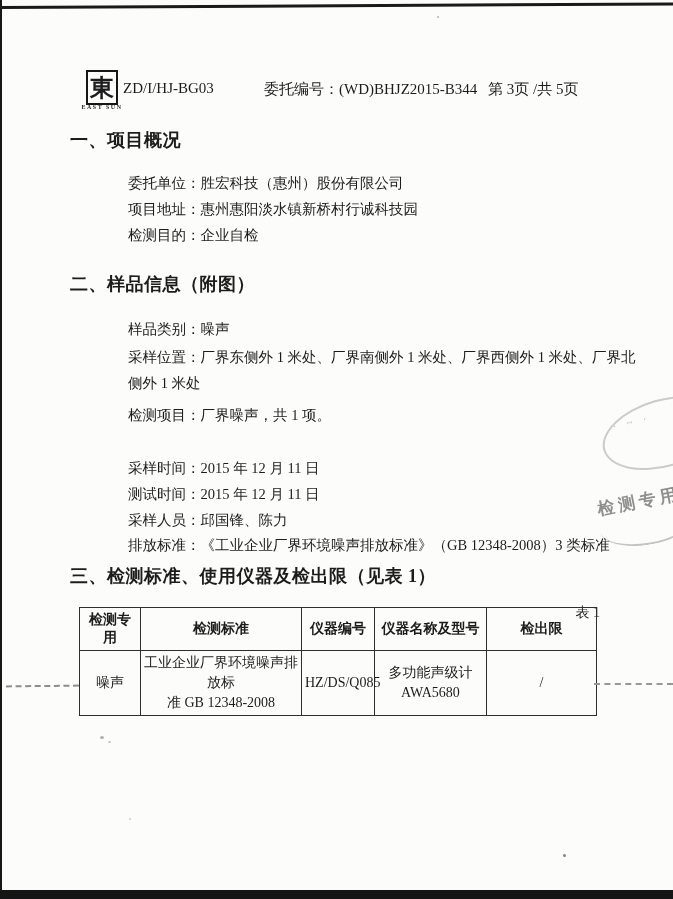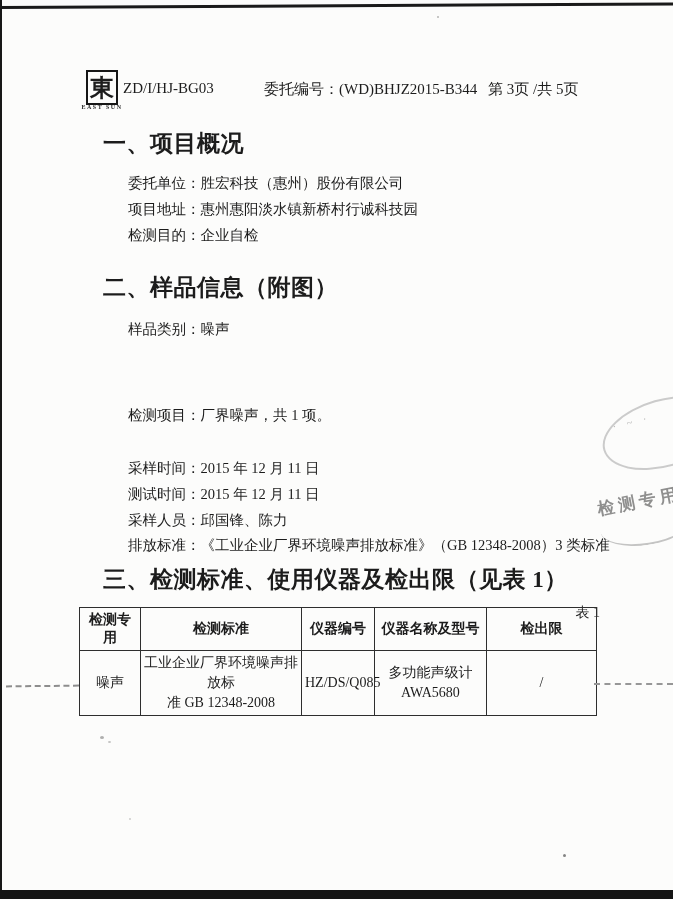--- a/index.html
+++ b/index.html
@@ -15,21 +15,21 @@
 
   
   .logo-box{position:absolute;left:86px;top:70px;width:28px;height:31px;border:2px solid #161616;
     display:flex;align-items:center;justify-content:center;font-size:24px;font-weight:bold;line-height:1;}
   .logo-sub{position:absolute;left:81px;top:104px;width:42px;text-align:center;font-size:6px;letter-spacing:1.5px;font-weight:bold;color:#2a2a2a;}
   .doc-code{position:absolute;left:123px;top:80px;font-size:15px;text-align:right;}
   .commission{position:absolute;left:264px;top:80px;font-size:15px;}
   .page-info{position:absolute;left:488px;top:80px;font-size:15px;}
 
   
-  .sec-title{position:absolute;left:103px;font-size:23px;font-weight:bold;letter-spacing:0.5px;white-space:nowrap;}
+  .sec-title{position:absolute;left:70px;font-size:18px;font-weight:bold;letter-spacing:0.5px;white-space:nowrap;}
   .line{position:absolute;left:86px;font-size:14.5px;line-height:26px;white-space:nowrap;margin-left:42px;}
   .line.wrap{white-space:normal;width:516px;}
 
   
   .tbl-caption{position:absolute;left:536px;top:587px;width:64px;text-align:right;font-size:14px;margin-top:17px;}
   table.tbl{position:absolute;left:79px;top:607px;border-collapse:collapse;table-layout:fixed;width:517px;}
   .tbl th,.tbl td{border:1.6px solid #2e2e2e;font-size:14px;text-align:center;vertical-align:middle;padding:2px 3px;font-weight:normal;}
   .tbl thead th{height:38px;font-weight:bold;}
   .tbl tbody td{height:42px;}
   .cell-left{text-align:left;padding-left:8px;padding-right:4px;}
@@ -82,20 +82,23 @@
     <span>项目地址：</span><span>惠州惠阳淡水镇新桥村行诚科技园</span>
   </div>
   <div class="line" style="top:222px">
     <span>检测目的：</span><span>企业自检</span>
   </div>
 
   <div class="sec-title" style="top:272px">二、样品信息（附图）</div>
   <div class="line" style="top:316px">
     <span>样品类别：</span><span>噪声</span>
   </div>
+  <div class="line wrap" style="top:344px">
+    <span>采样位置：</span><span>厂界东侧外 1 米处、厂界南侧外 1 米处、厂界西侧外 1 米处、厂界北侧外 1 米处</span>
+  </div>
   <div class="line" style="top:402px">
     <span>检测项目：</span><span>厂界噪声，共 1 项。</span>
   </div>
   <div class="line" style="top:455px">
     <span>采样时间：</span><span>2015 年 12 月 11 日</span>
   </div>
   <div class="line" style="top:481px">
     <span>测试时间：</span><span>2015 年 12 月 11 日</span>
   </div>
   <div class="line" style="top:507px">

